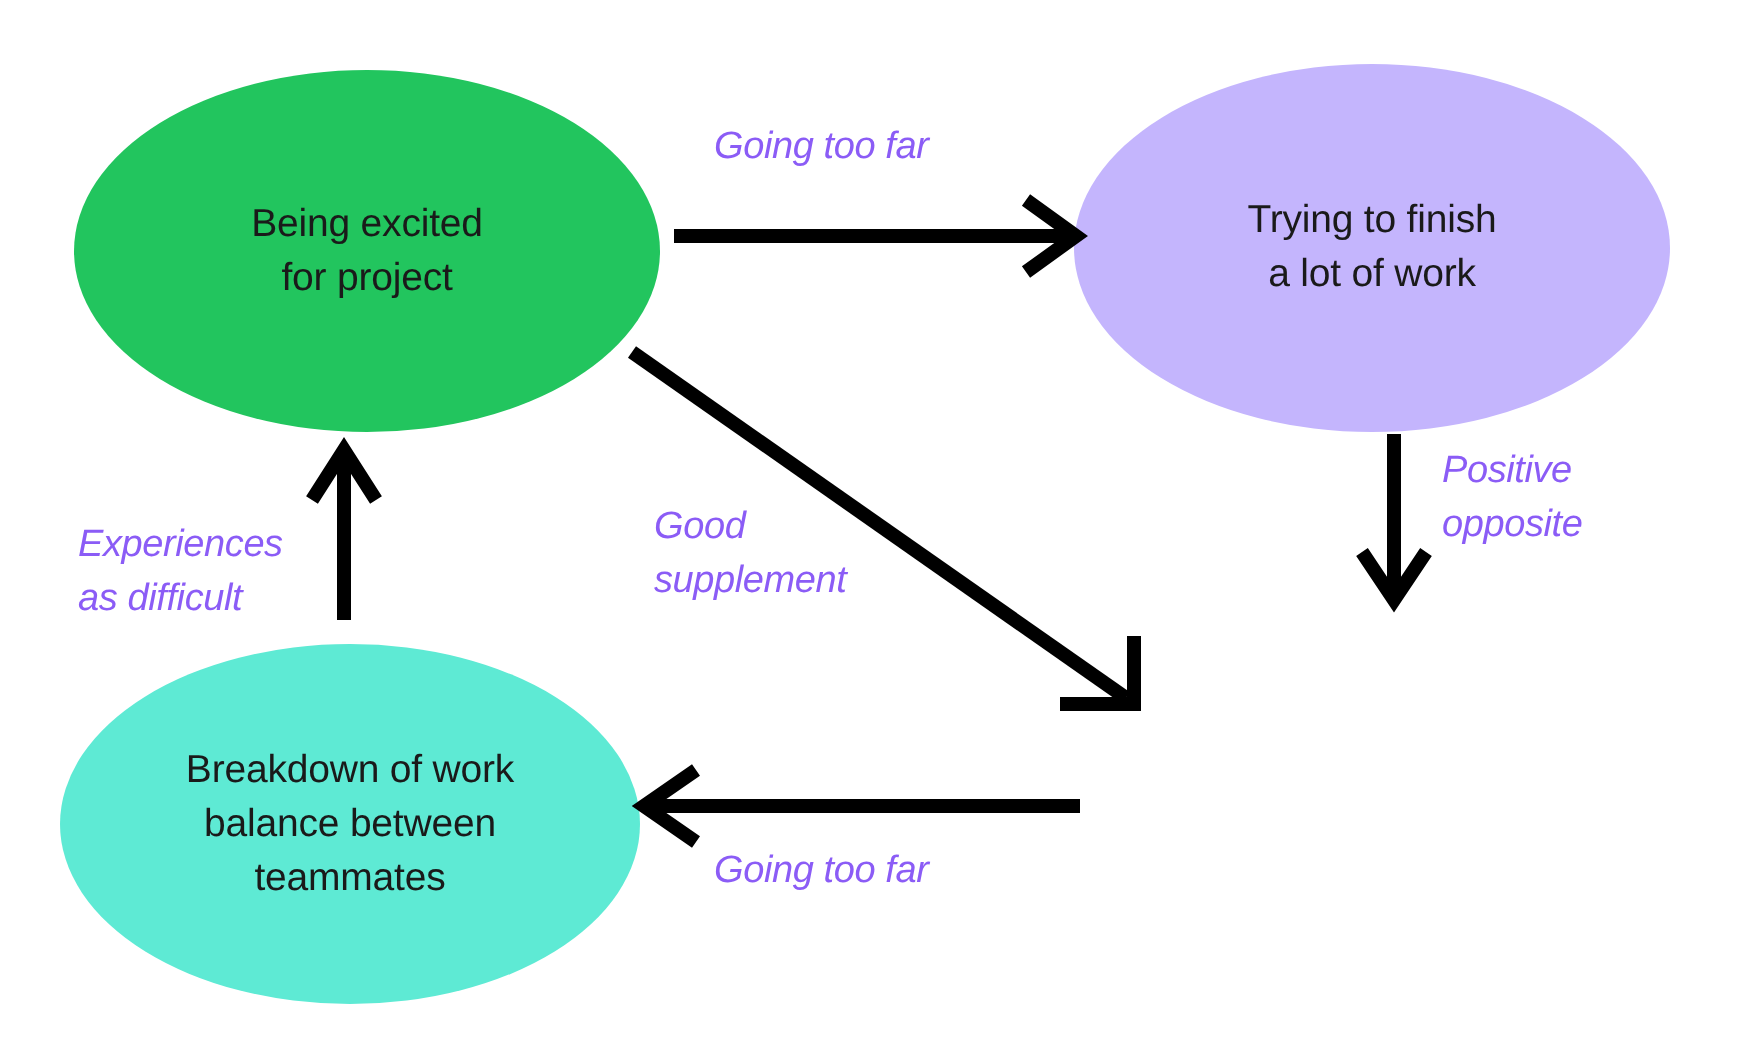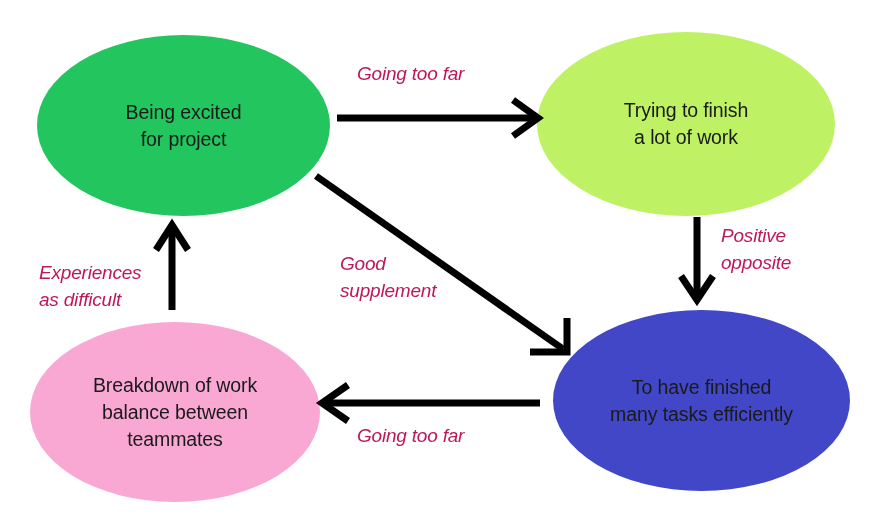--- a/index.html
+++ b/index.html
@@ -32,21 +32,21 @@
     line-height: 27px;
     font-family: "Liberation Sans", sans-serif;
     white-space: pre-line;
     letter-spacing: -0.1px;
   }
   .edge-label {
     position: absolute;
     font-style: italic;
     font-size: 19px;
     line-height: 27px;
-    color: #be185d;
+    color: #8b5cf6;
     font-family: "Liberation Sans", sans-serif;
     white-space: pre-line;
     letter-spacing: -0.2px;
   }
   #arrows {
     position: absolute;
     left: 0;
     top: 0;
     width: 870px;
     height: 525px;
@@ -69,31 +69,27 @@
 </head>
 <body>
 
 <div id="canvas">
 
   <div class="node" style="left:37px; top:35px; width:293px; height:181px; background:#22c55e;">
     <span class="node-label">Being excited
 for project</span>
   </div>
 
-  <div class="node" style="left:537px; top:32px; width:298px; height:184px; background:#bef264;text-align:center;">
+  <div class="node" style="left:537px; top:32px; width:298px; height:184px; background:#c4b5fd;text-align:center;">
     <span class="node-label">Trying to finish
 a lot of work</span>
   </div>
 
-  <div class="node" style="left:553px; top:310px; width:297px; height:181px; background:#4147C7;">
-    <span class="node-label">To have finished
-many tasks efficiently</span>
-  </div>
 
-  <div class="node" style="left:30px; top:322px; width:290px; height:180px; background:#f9a8d4;">
+  <div class="node" style="left:30px; top:322px; width:290px; height:180px; background:#5eead4;">
     <span class="node-label">Breakdown of work
 balance between
 teammates</span>
   </div>
 
   <svg id="arrows" viewBox="0 0 870 525">
 
     <g>
       <path class="arrow-line" d="M337,118 L534,118"></path>
       <path class="arrow-head" d="M513,100 L538,118 L513,136"></path>
@@ -118,21 +114,21 @@
       <path class="arrow-line" d="M172,310 L172,230"></path>
       <path class="arrow-head" d="M156,250 L172,225 L188,250"></path>
     </g>
   </svg>
 
   <div class="edge-label" style="left:357px; top:60px;">Going too far</div>
 
   <div class="edge-label" style="left:721px; top:222px;">Positive
 opposite</div>
 
-  <div class="edge-label" style="left:340px; top:250px;">Good
+  <div class="edge-label" style="left:327px; top:250px;">Good
 supplement</div>
 
   <div class="edge-label" style="left:357px; top:422px;">Going too far</div>
 
   <div class="edge-label" style="left:39px; top:259px;">Experiences
 as difficult</div>
 
 </div>
 
 </body></html>

